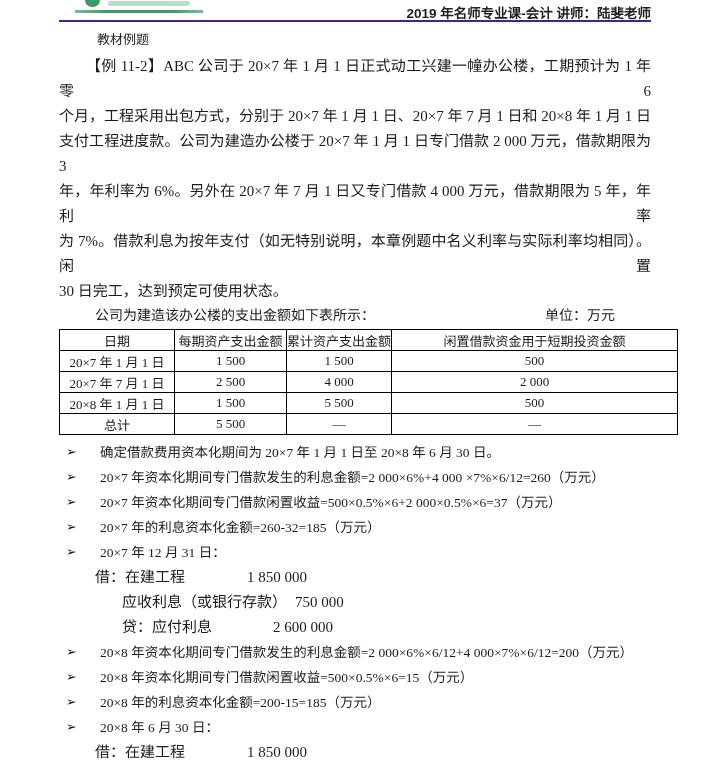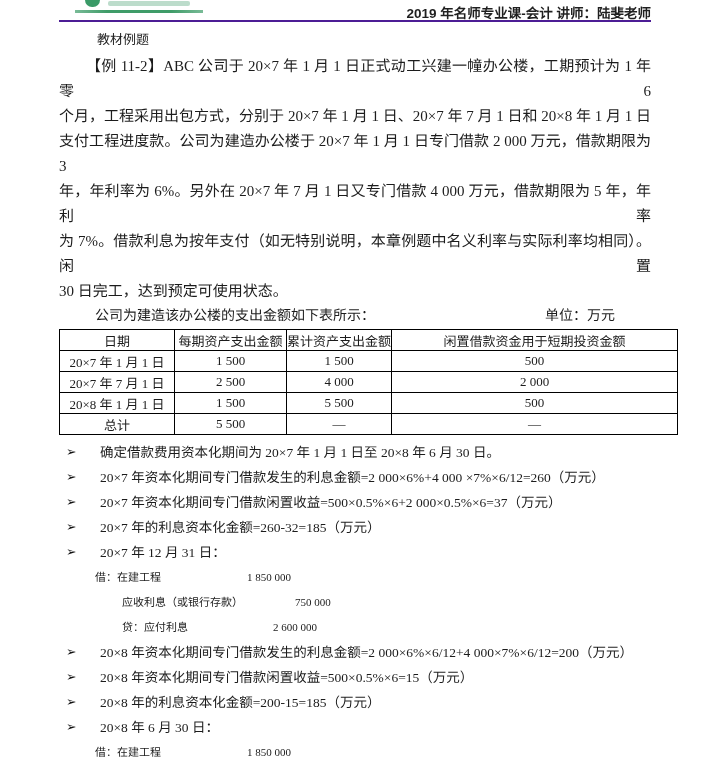--- a/index.html
+++ b/index.html
@@ -36,21 +36,21 @@
   table.exp { border-collapse:collapse; width:619px; margin-top:3px; font-size:13px; table-layout:fixed; }
   table.exp th, table.exp td {
     border:1.5px solid #000; height:20px; text-align:center; vertical-align:middle;
     font-weight:normal; padding:0; white-space:pre;
   }
   
   .bullets { margin-top:5px; font-size:13.5px; }
   .bullet { position:relative; padding-left:41px; line-height:25px; text-align:justify; word-break:break-all; }
   .bullet .arrow { position:absolute; left:7px; top:0; font-size:12.5px; color:#111; }
   
-  .jline { display:flex; line-height:25px; padding-left:36px; font-size:11px; }
+  .jline { display:flex; line-height:25px; padding-left:36px; font-size:15px; }
   .jline .lbl { flex:0 0 auto; }
   .jline .amt { white-space:pre; }
   .jline.j0 .lbl { width:152px; }
   .jline.j1 { padding-left:63px; } .jline.j1 .lbl { width:173px; }
   .jline.j2 { padding-left:63px; } .jline.j2 .lbl { width:151px; }
 </style>
 </head>
 <body>
 
 <div class="page">

